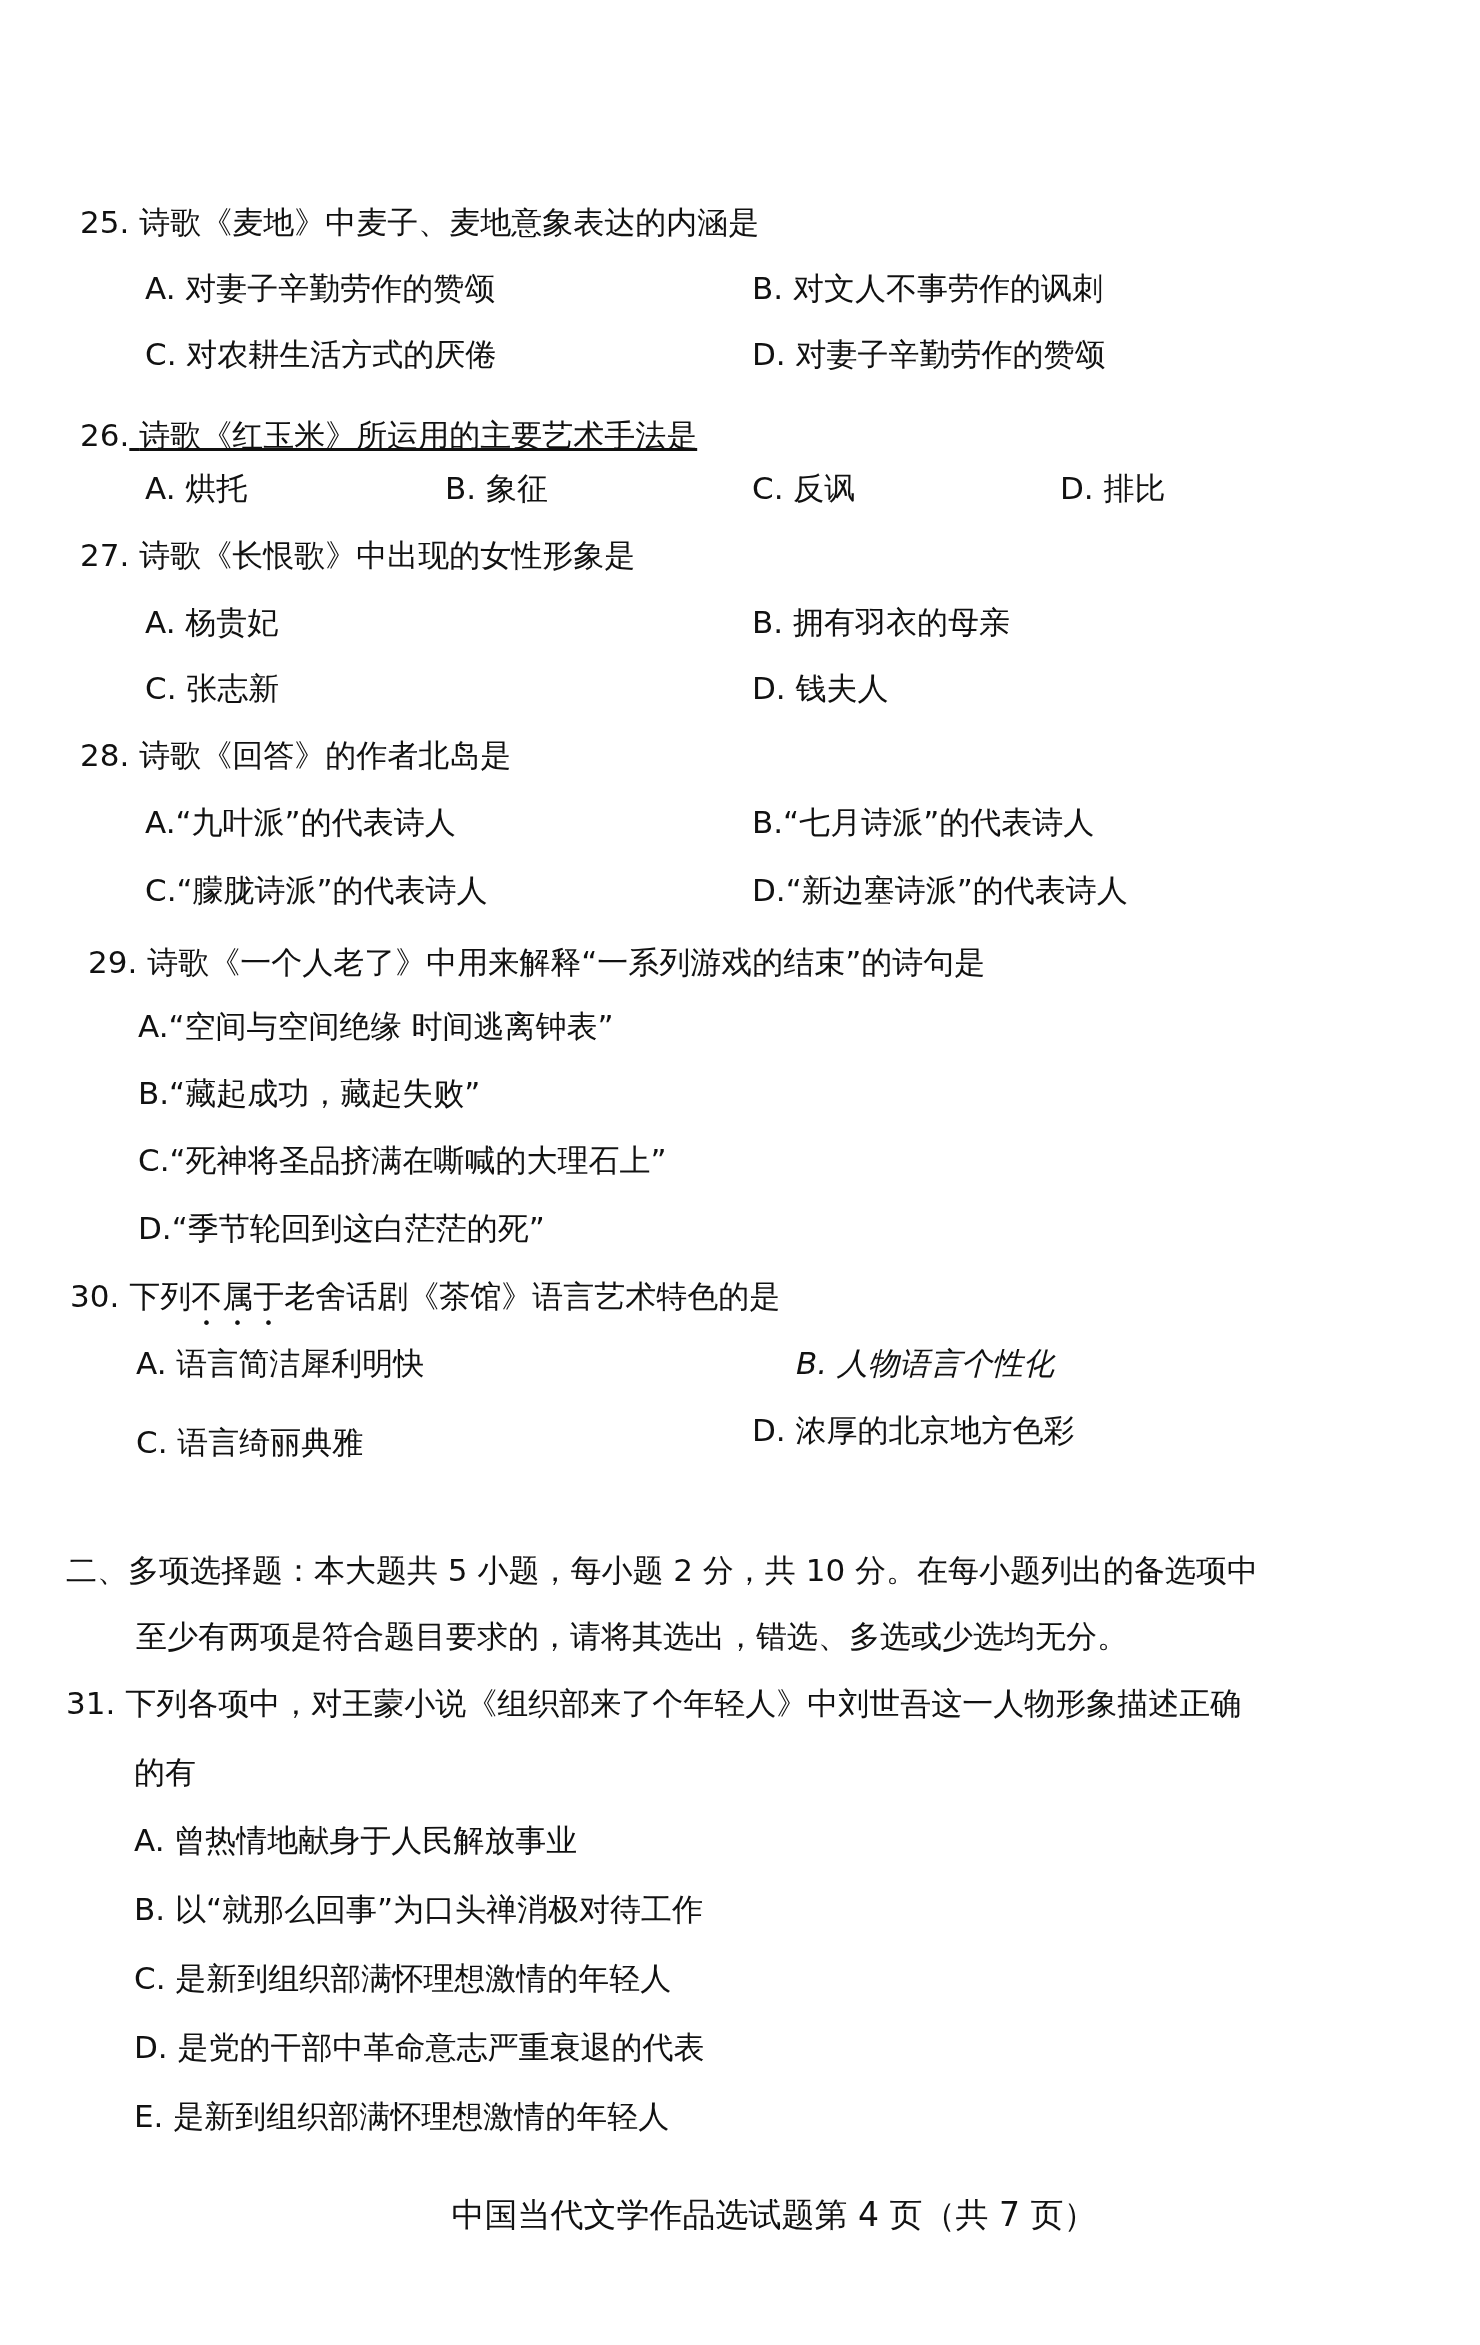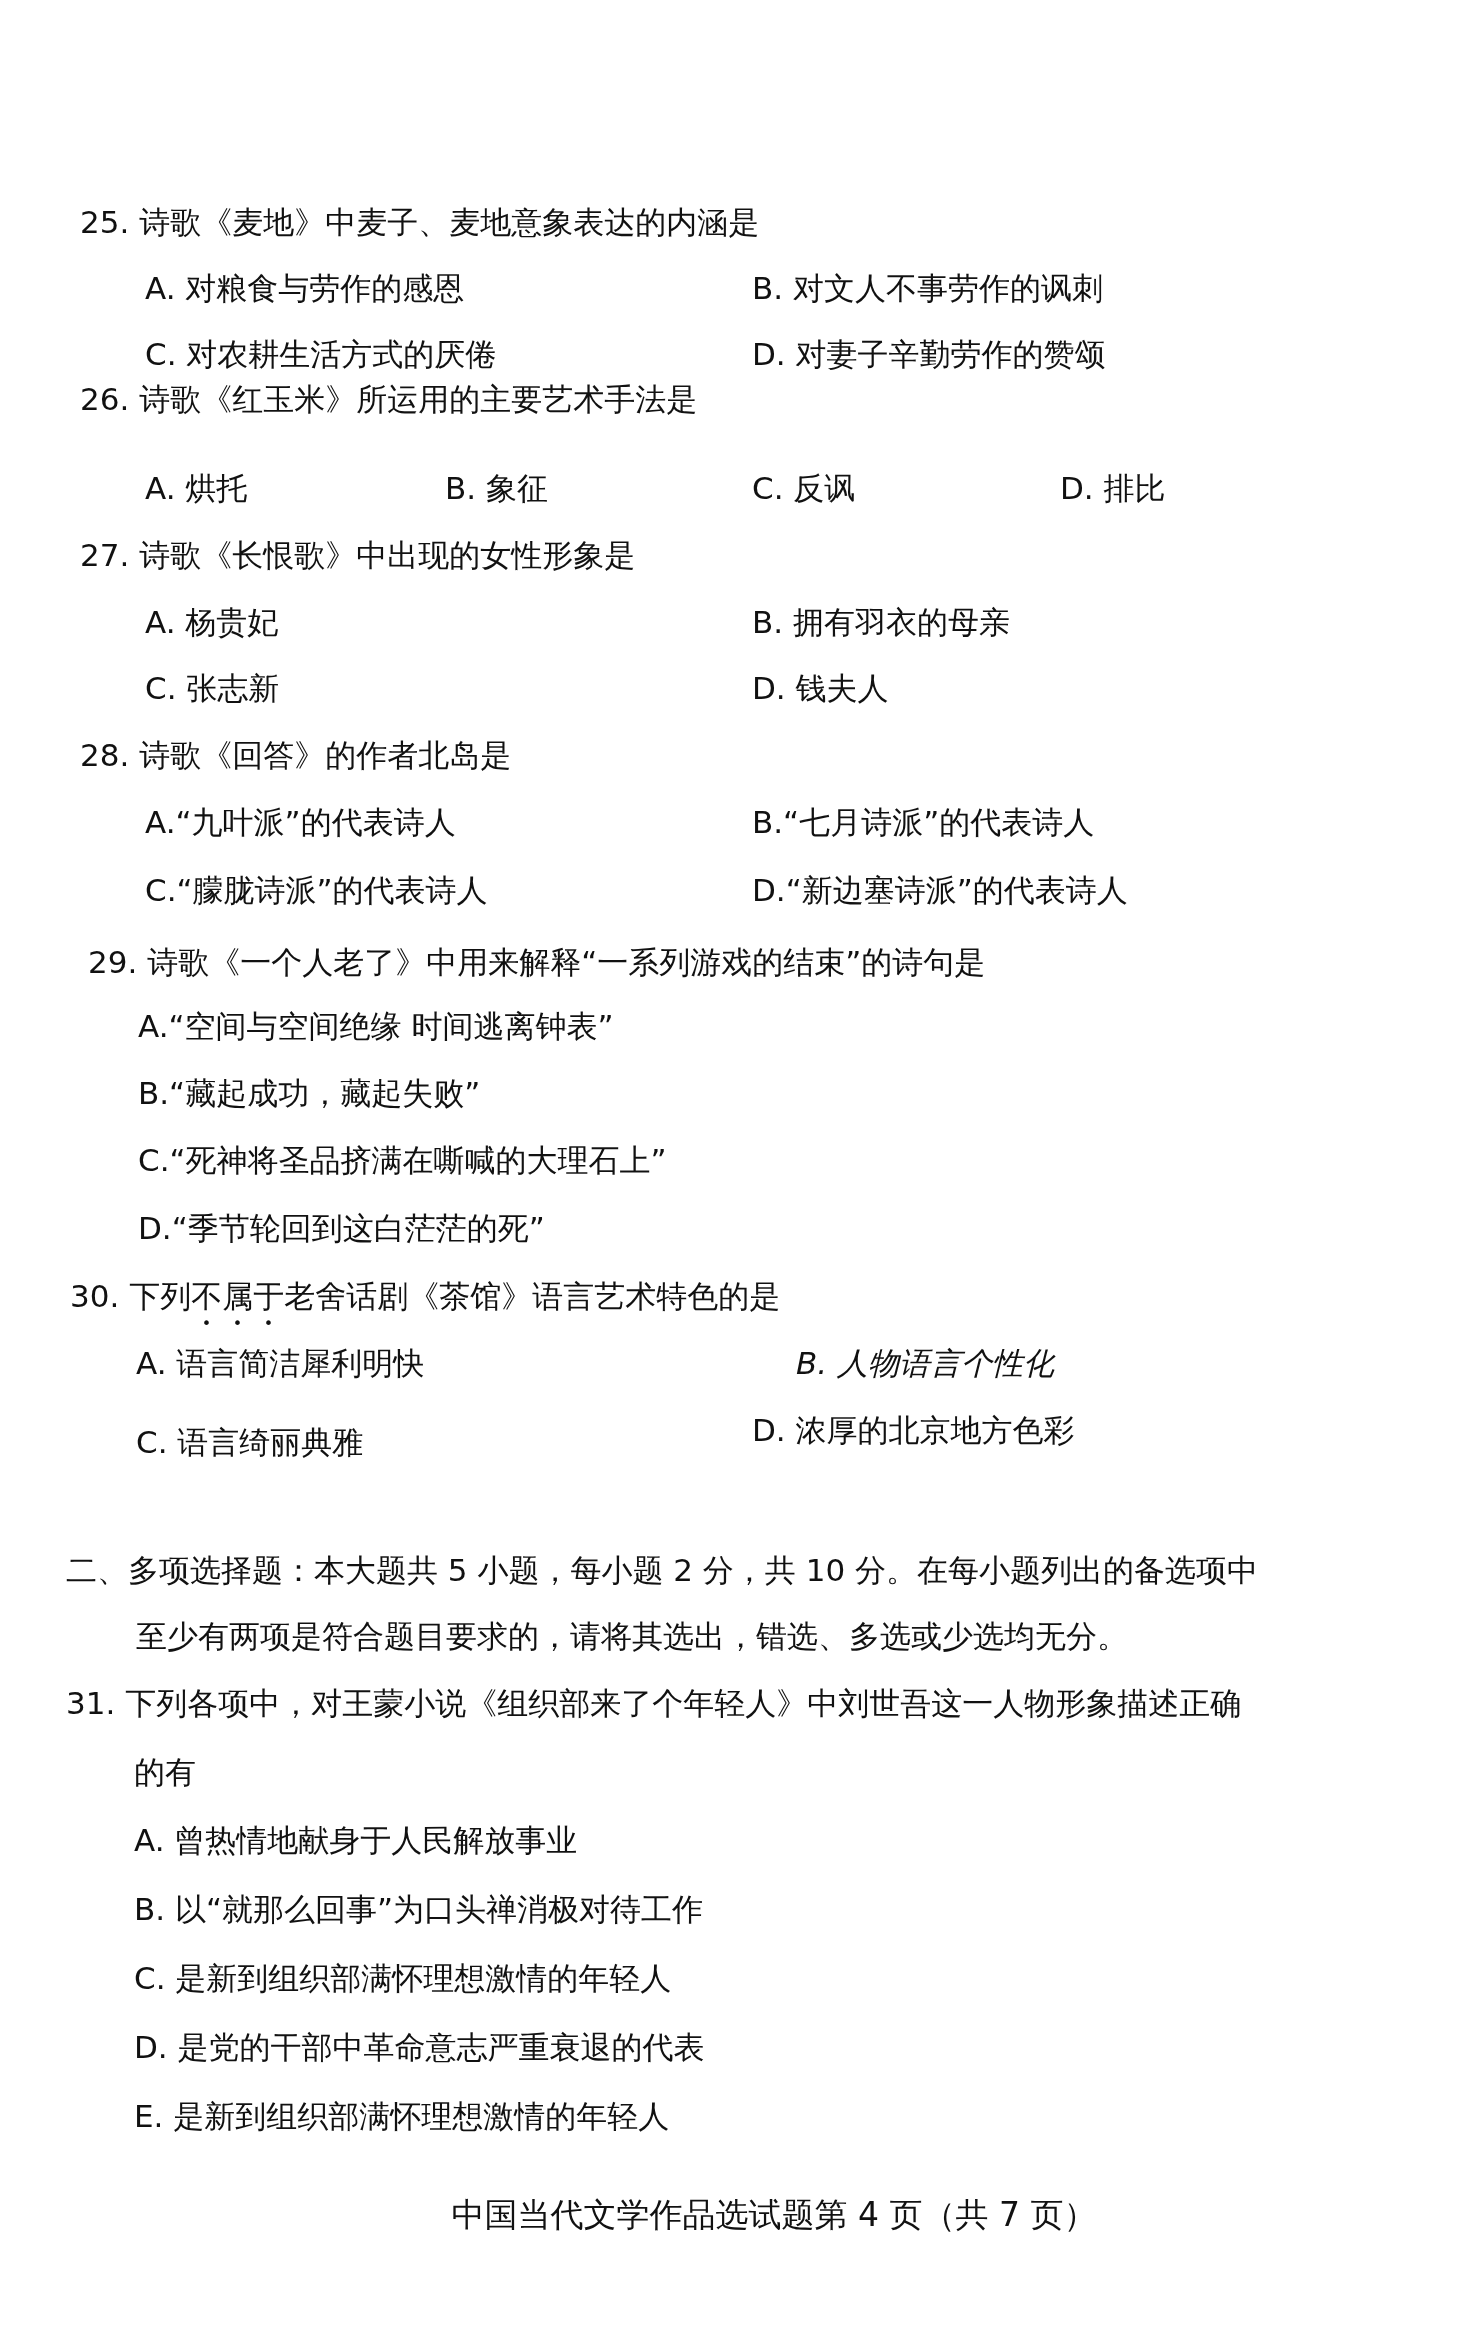--- a/index.html
+++ b/index.html
@@ -10,26 +10,26 @@
   .dot{text-emphasis:dot;-webkit-text-emphasis:"•";text-emphasis-style:"•";text-emphasis-position:under right;}
   .footer{position:absolute;left:0;width:1480px;text-align:center;top:2195px;font-size:33px;line-height:40px;margin-left:34px;}
 </style>
 </head>
 <body>
 
 <div class="ln" style="left:80px;top:202px;">
   <span class="qn">25.</span>
   <span>诗歌《麦地》中麦子、麦地意象表达的内涵是</span>
 </div>
-<div class="ln" style="left:145px;top:268px;">A. 对粮食与劳作的感恩</div>
+<div class="ln" style="left:145px;top:268px;">A. 对妻子辛勤劳作的赞颂</div>
 <div class="ln" style="left:752px;top:268px;">B. 对文人不事劳作的讽刺</div>
 <div class="ln" style="left:145px;top:334px;">C. 对农耕生活方式的厌倦</div>
 <div class="ln" style="left:752px;top:334px;">D. 对妻子辛勤劳作的赞颂</div>
 
-<div class="ln" style="left:80px;top:379px;">
+<div class="ln" style="left:80px;top:415px;text-decoration:underline;">
   <span class="qn">26.</span>
   <span>诗歌《红玉米》所运用的主要艺术手法是</span>
 </div>
 <div class="ln" style="left:145px;top:468px;">A. 烘托</div>
 <div class="ln" style="left:445px;top:468px;">B. 象征</div>
 <div class="ln" style="left:752px;top:468px;">C. 反讽</div>
 <div class="ln" style="left:1060px;top:468px;">D. 排比</div>
 
 <div class="ln" style="left:80px;top:535px;">
   <span class="qn">27.</span>

